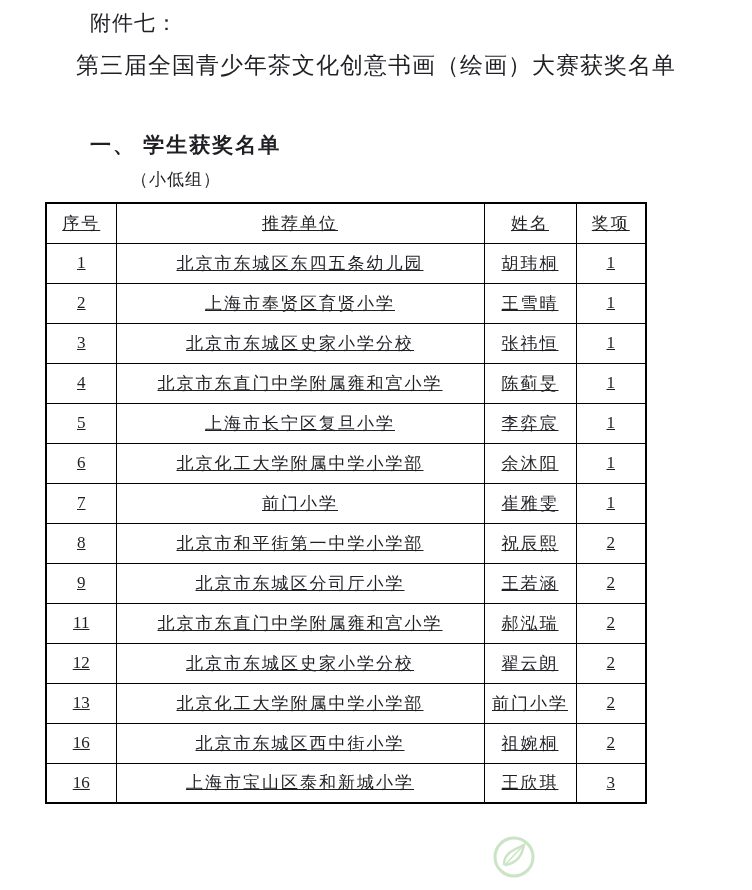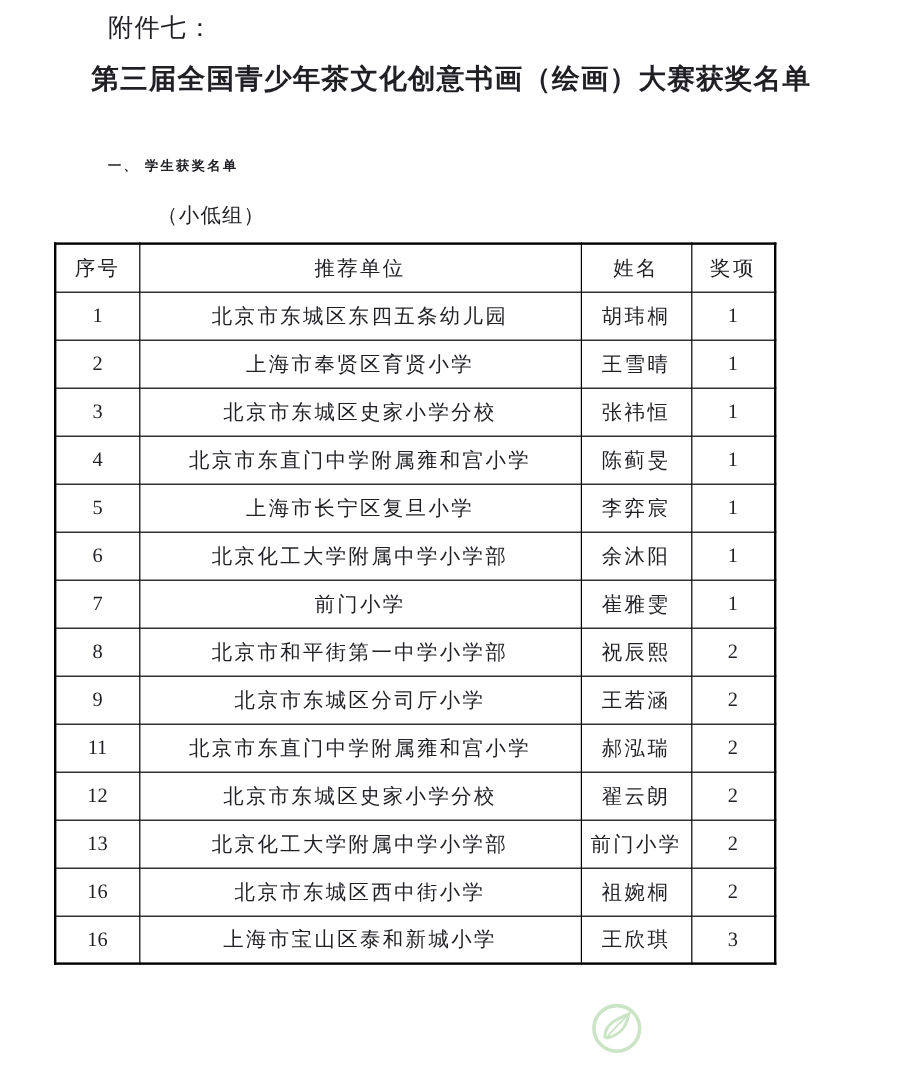--- a/index.html
+++ b/index.html
@@ -13,38 +13,39 @@
   }
   .page { position: relative; width: 752px; height: 890px; background: #fff; }
 
   .attachment-label {
     position: absolute; left: 90px; top: 9px;
     font-size: 21px; letter-spacing: 1px;
   }
   .doc-title {
     position: absolute; left: 0; top: 50px; width: 752px;
     text-align: center;
-    font-size: 23px; font-weight: bold; letter-spacing: 1px;
+    font-size: 23px; font-weight: normal; letter-spacing: 1px;
   }
   .section-heading {
     position: absolute; left: 90px; top: 131px;
-    font-size: 11px; font-weight: bold; letter-spacing: 2px;
+    font-size: 21px; font-weight: bold; letter-spacing: 2px;
     white-space: pre;
   }
   .group-label {
     position: absolute; left: 84px; top: 168px;
     font-size: 17px; letter-spacing: 1px; margin-left: 47px;
   }
 
   table.award-table {
     position: absolute; left: 45px; top: 202px;
     width: 600px;
     border-collapse: collapse;
     table-layout: fixed;
     border: 2px solid #000;
+    text-decoration: underline;
   }
   table.award-table th,
   table.award-table td {
     border: 1px solid #000;
     height: 40px;
     text-align: center;
     vertical-align: middle;
     font-size: 17px;
     font-weight: normal;
     overflow: hidden;

